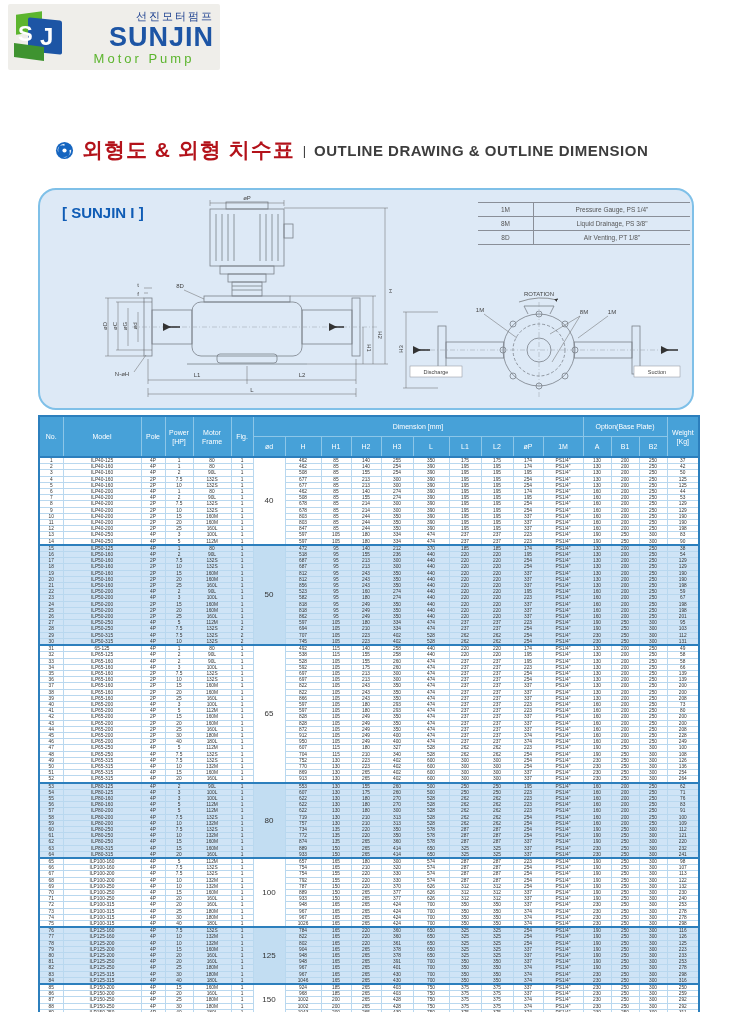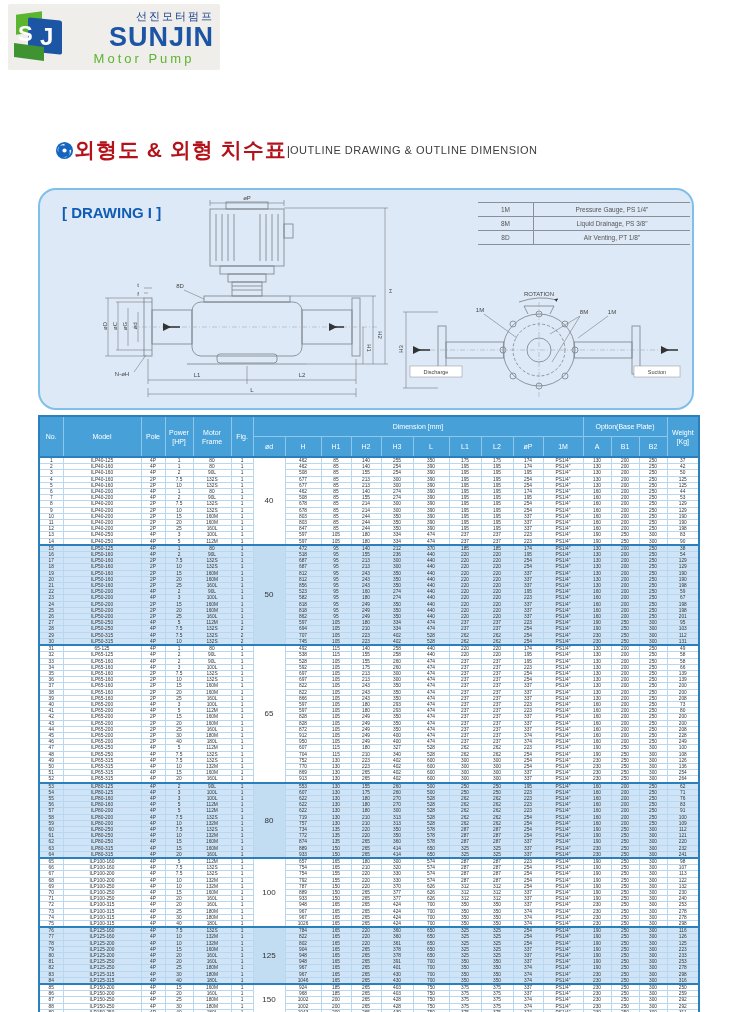--- a/index.html
+++ b/index.html
@@ -14,24 +14,24 @@
   .emblem .b1{position:absolute;left:14px;top:8px;width:34px;height:34px;background:#1d55a5;transform:skewY(6deg);border-radius:2px;}
   .emblem .g2{position:absolute;left:0px;top:34px;width:30px;height:14px;background:#3f9330;transform:skewY(8deg);}
   .emblem .s{position:absolute;left:4px;top:10px;color:#fff;font-weight:bold;font-size:22px;}
   .emblem .j{position:absolute;left:26px;top:12px;color:#fff;font-weight:bold;font-size:24px;}
   .logo-text{display:flex;flex-direction:column;align-items:flex-end;margin-left:4px;width:140px;}
   .logo-kor{color:#1b3f8f;font-size:11px;font-weight:normal;letter-spacing:2px;}
   .logo-name{color:#1d55a5;font-size:27px;font-weight:bold;letter-spacing:1px;line-height:1;}
   .logo-sub{color:#5cb52e;font-size:13px;font-weight:normal;letter-spacing:3px;align-self:center;}
 
   
-  .title-row{position:absolute;left:55px;top:136px;display:flex;align-items:center;gap:0;}
+  .title-row{position:absolute;left:55px;top:136px;display:flex;align-items:center;gap:8px;}
   .swirl{width:19px;height:19px;flex:0 0 auto;}
   .title-kor{color:#b3121a;font-size:21px;font-weight:bold;letter-spacing:1px;}
-  .title-eng{color:#3d3d3d;font-size:11px;font-weight:normal;letter-spacing:.5px;}
+  .title-eng{color:#3d3d3d;font-size:15px;font-weight:bold;letter-spacing:.5px;}
   .title-sep{color:#3d3d3d;font-size:13px;}
 
   
   .figure-panel{position:absolute;left:38px;top:188px;width:656px;height:222px;
       background:#dde9f6;border:2px solid #7fc0e8;border-radius:18px;box-sizing:border-box;}
   .figure-label{position:absolute;left:22px;top:14px;color:#0f5cb5;font-size:15px;font-weight:bold;}
   .legend{position:absolute;left:438px;top:12px;width:212px;border-collapse:collapse;font-size:6.5px;color:#555;}
   .legend td{border-top:1px solid #8a8f98;border-bottom:1px solid #8a8f98;height:13px;text-align:center;padding:0;}
   .legend td.code{width:55px;border-right:1px solid #8a8f98;}
   svg text{font-family:"Liberation Sans",sans-serif;fill:#444;}
@@ -78,21 +78,21 @@
       <path d="M10 3 A7 7 0 0 0 3.5 12 A5 5 0 0 1 10 5 Z" fill="#fff" opacity=".9"></path>
       <path d="M17 9 A7 7 0 0 1 8 16.5 A5 5 0 0 0 15 10 Z" fill="#fff" opacity=".9"></path>
       <circle cx="10" cy="10" r="2.2" fill="#fff"></circle>
     </svg>
     <span class="title-kor">외형도 &amp; 외형 치수표</span>
     <span class="title-sep">|</span>
     <span class="title-eng">OUTLINE DRAWING &amp; OUTLINE DIMENSION</span>
   </div>
 
   <div class="figure-panel">
-    <div class="figure-label">[ DRAWING I ]</div>
+    <div class="figure-label">[ SUNJIN I ]</div>
 
     <table class="legend">
       <tbody>
           <tr>
         <td class="code">1M</td>
         <td>Pressure Gauge, PS 1/4"</td>
           </tr>
       <tr>
         <td class="code">8M</td>
         <td>Liquid Drainage, PS 3/8"</td>

